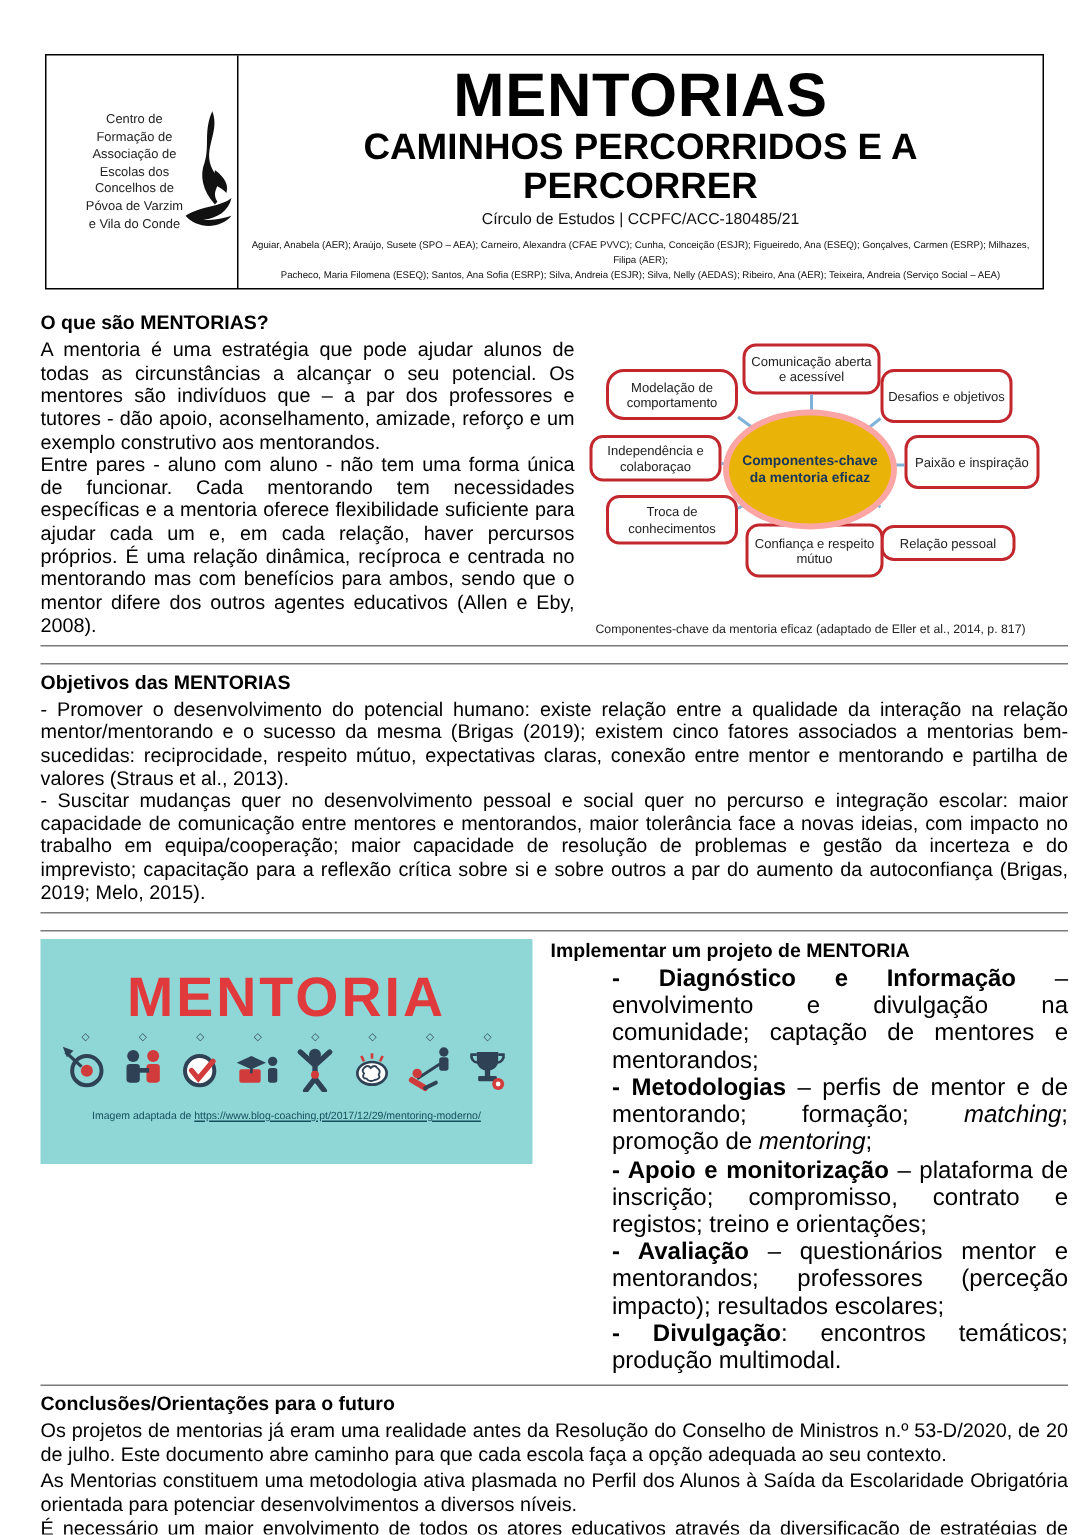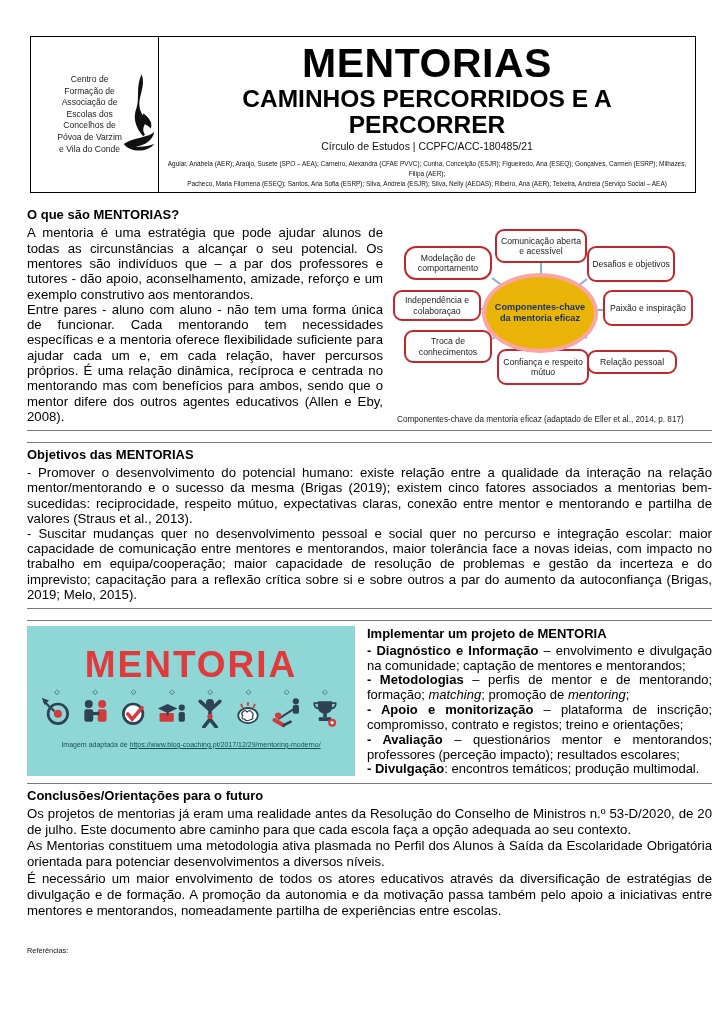--- a/index.html
+++ b/index.html
@@ -62,21 +62,21 @@
   .sec3{display:flex;gap:12px;margin-top:5px;}
   .mentoria-img{width:328px;height:150px;background:#8fd6d6;position:relative;flex:0 0 328px;
     display:flex;flex-direction:column;align-items:center;justify-content:flex-start;}
   .mentoria-word{font-size:37px;font-weight:bold;color:#e03a3c;letter-spacing:2px;margin-top:18px;
     font-family:"Liberation Sans","DejaVu Sans",sans-serif;text-align:center;}
   .icons-row{display:flex;justify-content:space-between;width:304px;margin-top:2px;}
   .icon-cell{display:flex;flex-direction:column;align-items:center;width:36px;}
   .icon-cell .diamond{font-size:7px;color:#2f4255;line-height:1;margin-bottom:1px;}
   .img-caption{font-size:7px;color:#14505c;margin-top:13px;}
   .sec3-right{flex:1;}
-  .sec3-right .body-text{font-size:13px;line-height:1.14;}
+  .sec3-right .body-text{font-size:16px;line-height:1.14;margin-left:41px;}
   .sec3-right p{margin:0;}
 
   
   .sec4{margin-top:3px;}
   .sec4 p{margin:0;line-height:1.22;}
 
   
   .refs{margin-top:26px;font-size:7.35px;line-height:1.55;color:#111;}
   .refs-heading{margin:0 0 1px 0;font-weight:normal;font-size:7.35px;}
 

